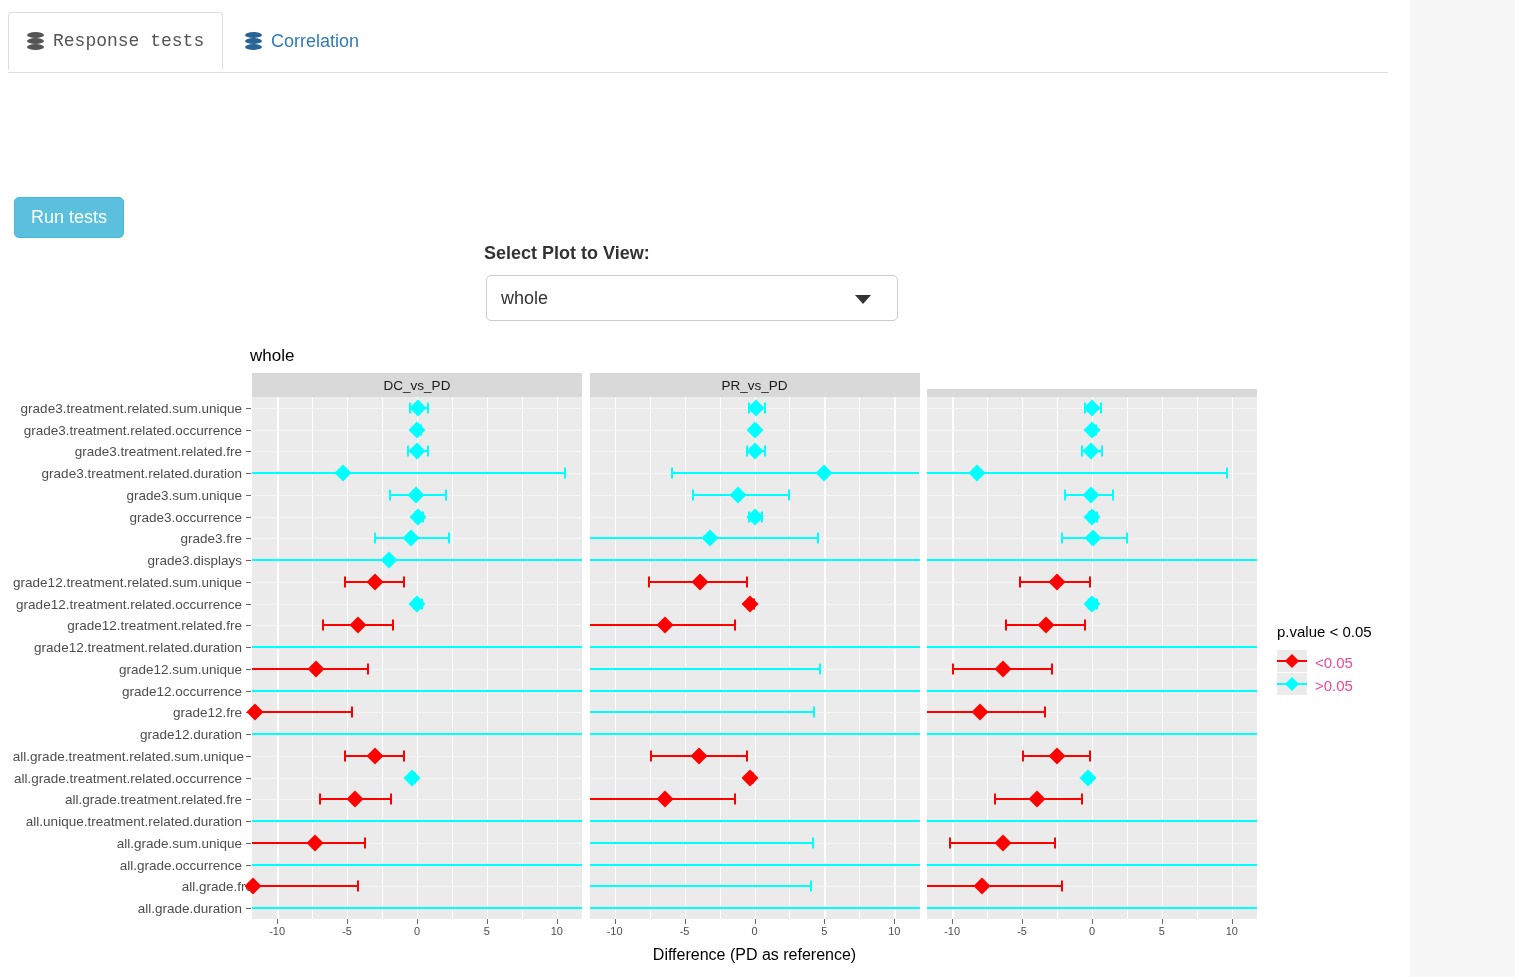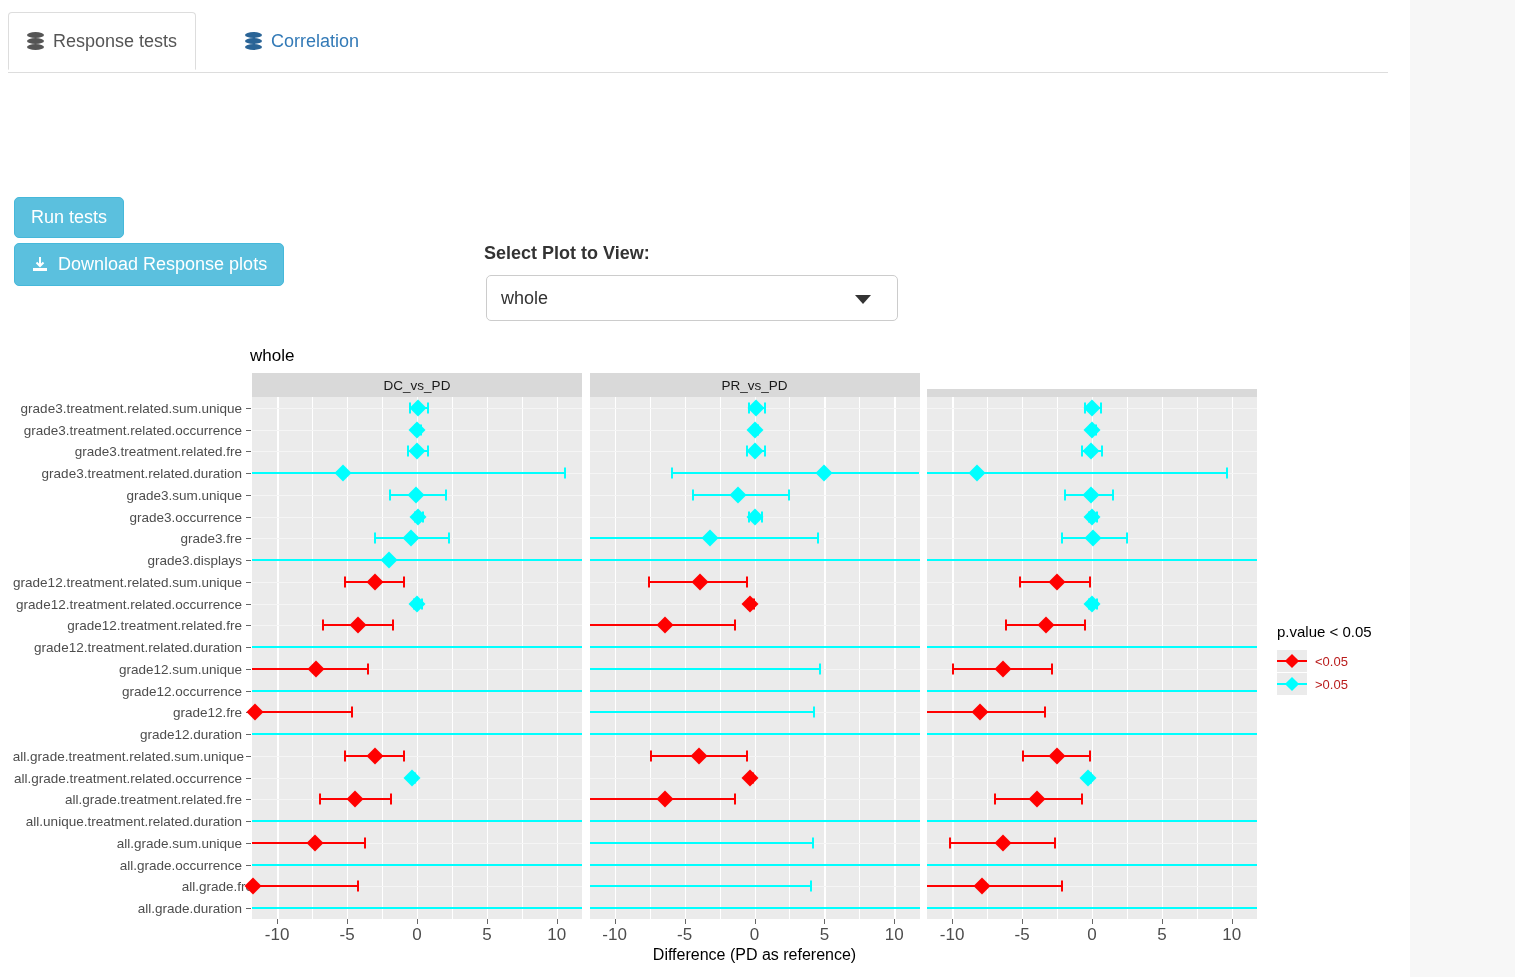--- a/index.html
+++ b/index.html
@@ -20,21 +20,21 @@
   }
   .tab{
     position:absolute;top:0;height:58px;box-sizing:border-box;
     display:flex;align-items:center;gap:9px;
     padding:0 18px;font-size:18px;
     border:1px solid transparent;border-radius:4px 4px 0 0;
     cursor:pointer;white-space:nowrap;
   }
   .tab.active{
     left:0;background:#ffffff;color:#555555;
-    border-color:#dddddd;border-bottom-color:#ffffff;
+    border-color:#dddddd;border-bottom-color:#ffffff;font-family:Liberation Mono, monospace;
   }
   .tab.inactive{ left:218px;color:#337ab7; }
   .db-icon{display:inline-block;width:17px;height:18px;position:relative;}
   .db-icon i{
     position:absolute;left:0;width:17px;height:6px;border-radius:50%/50%;
     display:block;
   }
   .db-icon i:nth-child(1){top:0;}
   .db-icon i:nth-child(2){top:6px;}
   .db-icon i:nth-child(3){top:12px;}
@@ -93,38 +93,38 @@
   .gl{position:absolute;top:0;bottom:0;width:1px;background:#ffffff;}
   .glmaj{position:absolute;top:0;bottom:0;width:1.4px;background:#ffffff;}
   .glh{position:absolute;left:0;right:0;height:1px;background:#f5f5f5;}
   .row-line{position:absolute;height:2px;}
   .whisk{position:absolute;width:2px;height:11px;transform:translateY(-50%);}
   .pt{
     position:absolute;width:12px;height:12px;
     transform:translate(-50%,-50%) rotate(45deg);
   }
   .xtick{
-    position:absolute;font-size:17px;color:#4d4d4d;
+    position:absolute;font-size:11px;color:#4d4d4d;
     transform:translateX(-50%);
   }
   .xtickmark{position:absolute;width:1px;height:5px;background:#666666;}
   .ytickmark{position:absolute;width:5px;height:1px;background:#666666;}
   .xtitle{
     position:absolute;font-size:16px;color:#000000;
     transform:translateX(-50%);
   }
   
   .leg-title{position:absolute;font-size:15px;color:#000000;}
   .leg-key{position:absolute;width:30px;height:22px;background:#ebebeb;}
   .leg-line{position:absolute;height:2px;width:30px;top:10px;left:0;}
   .leg-pt{
     position:absolute;width:10px;height:10px;left:15px;top:11px;
     transform:translate(-50%,-50%) rotate(45deg);
   }
-  .leg-lab{position:absolute;font-size:13px;color:#b91c1c;}
+  .leg-lab{position:absolute;font-size:15px;color:#ec4899;}
 </style>
 </head>
 <body>
 
 <div id="page">
 
   <div class="tabstrip">
     <div class="tab active">
       <span class="db-icon">
         <i style="background:#555555"></i>
@@ -139,29 +139,20 @@
           <i style="background:#2a6496"></i>
           <i style="background:#2a6496"></i>
       </span>
       <span>Correlation</span>
     </div>
   </div>
 
 
   <div class="btn" id="run-tests">
     <span>Run tests</span>
-  </div>
-  <div class="btn" id="download-plots">
-    <span class="dl-icon">
-      <svg width="18" height="18" viewBox="0 0 18 18">
-          <path d="M9 1 v8 M5.5 6.5 L9 10 L12.5 6.5" stroke="#ffffff" stroke-width="2" fill="none"></path>
-          <path d="M2 12 h14 v3 h-14 z" fill="#ffffff"></path>
-        </svg>
-    </span>
-    <span>Download Response plots</span>
   </div>
 
   <div class="sel-label">Select Plot to View:</div>
   <div class="sel-box">
     <span>whole</span>
     <span class="sel-caret"></span>
   </div>
 
   <div id="plot">
     <div class="plot-title">whole</div>

